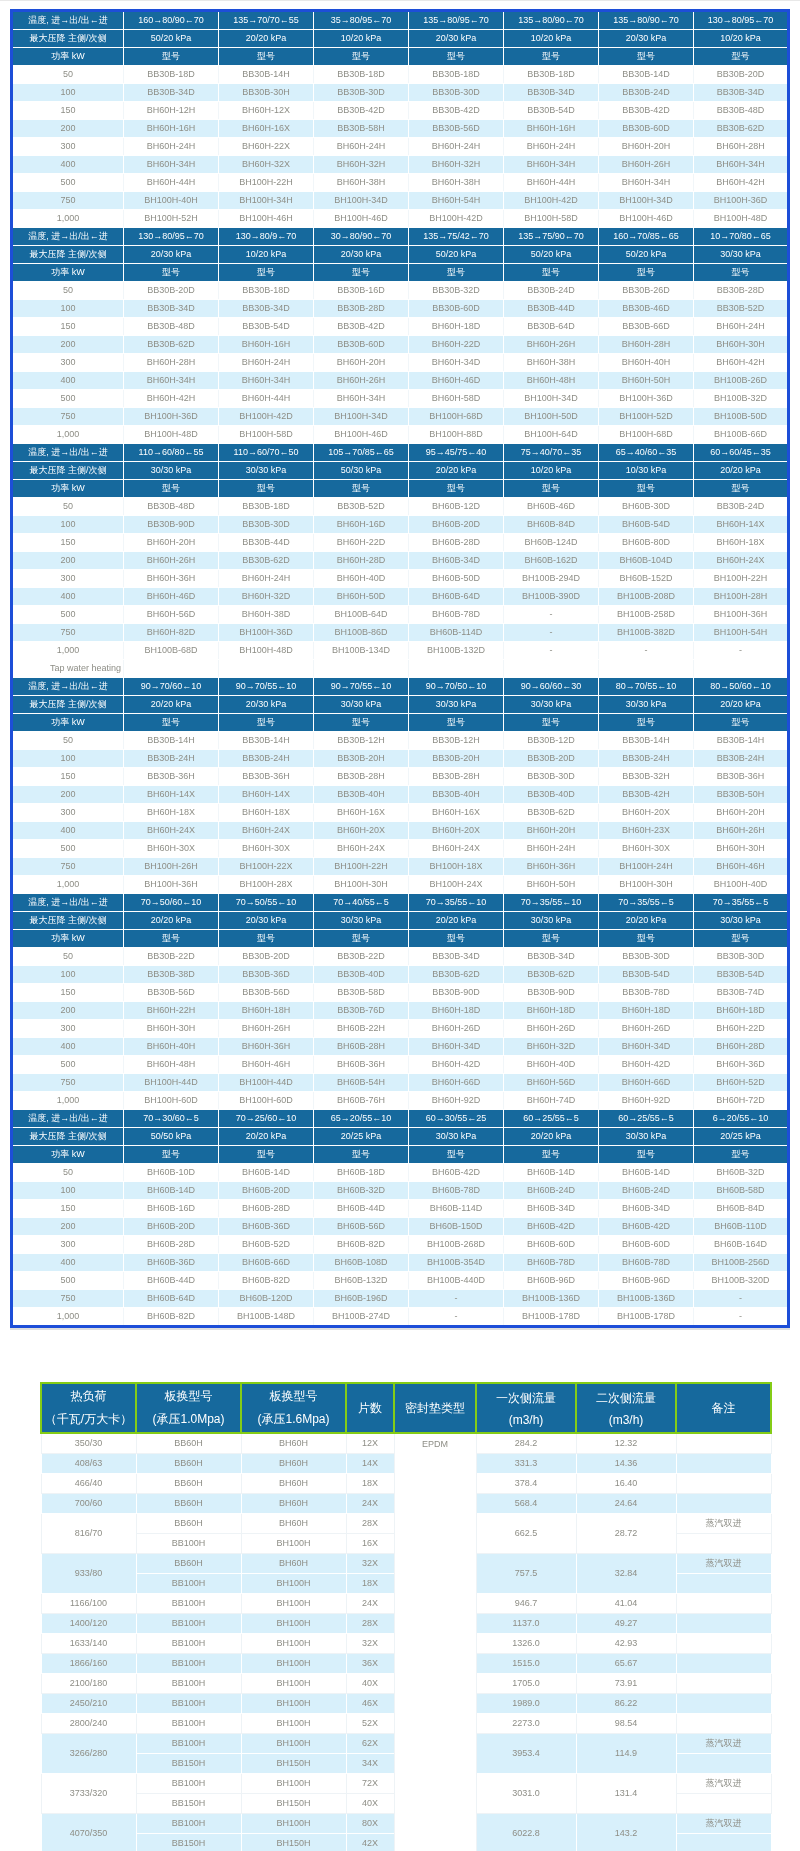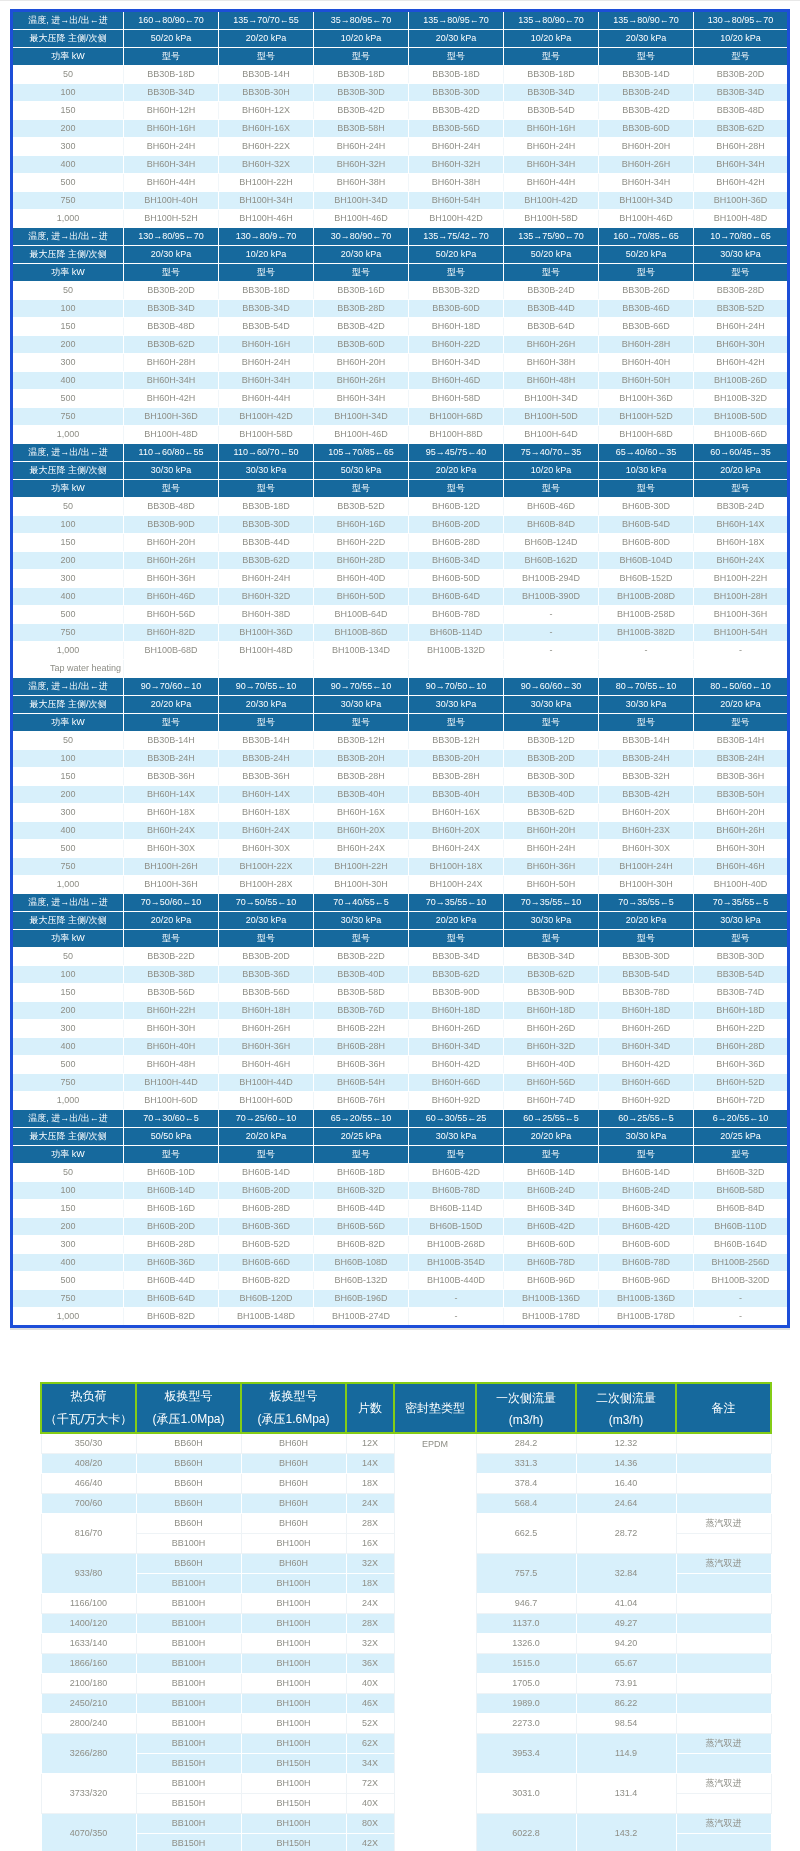--- a/index.html
+++ b/index.html
@@ -831,21 +831,21 @@
           <td rowspan="1">350/30</td>
           <td>BB60H</td>
           <td>BH60H</td>
           <td>12X</td>
           <td class="gasket" rowspan="23">EPDM</td>
           <td rowspan="1">284.2</td>
           <td rowspan="1">12.32</td>
           <td></td>
         </tr>
         <tr class="alt">
-          <td rowspan="1">408/20</td>
+          <td rowspan="1">408/63</td>
           <td>BB60H</td>
           <td>BH60H</td>
           <td>14X</td>
           <td rowspan="1">331.3</td>
           <td rowspan="1">14.36</td>
           <td></td>
         </tr>
         <tr>
           <td rowspan="1">466/40</td>
           <td>BB60H</td>
@@ -911,21 +911,21 @@
           <td rowspan="1">1137.0</td>
           <td rowspan="1">49.27</td>
           <td></td>
         </tr>
         <tr>
           <td rowspan="1">1633/140</td>
           <td>BB100H</td>
           <td>BH100H</td>
           <td>32X</td>
           <td rowspan="1">1326.0</td>
-          <td rowspan="1">94.20</td>
+          <td rowspan="1">42.93</td>
           <td></td>
         </tr>
         <tr class="alt">
           <td rowspan="1">1866/160</td>
           <td>BB100H</td>
           <td>BH100H</td>
           <td>36X</td>
           <td rowspan="1">1515.0</td>
           <td rowspan="1">65.67</td>
           <td></td>

